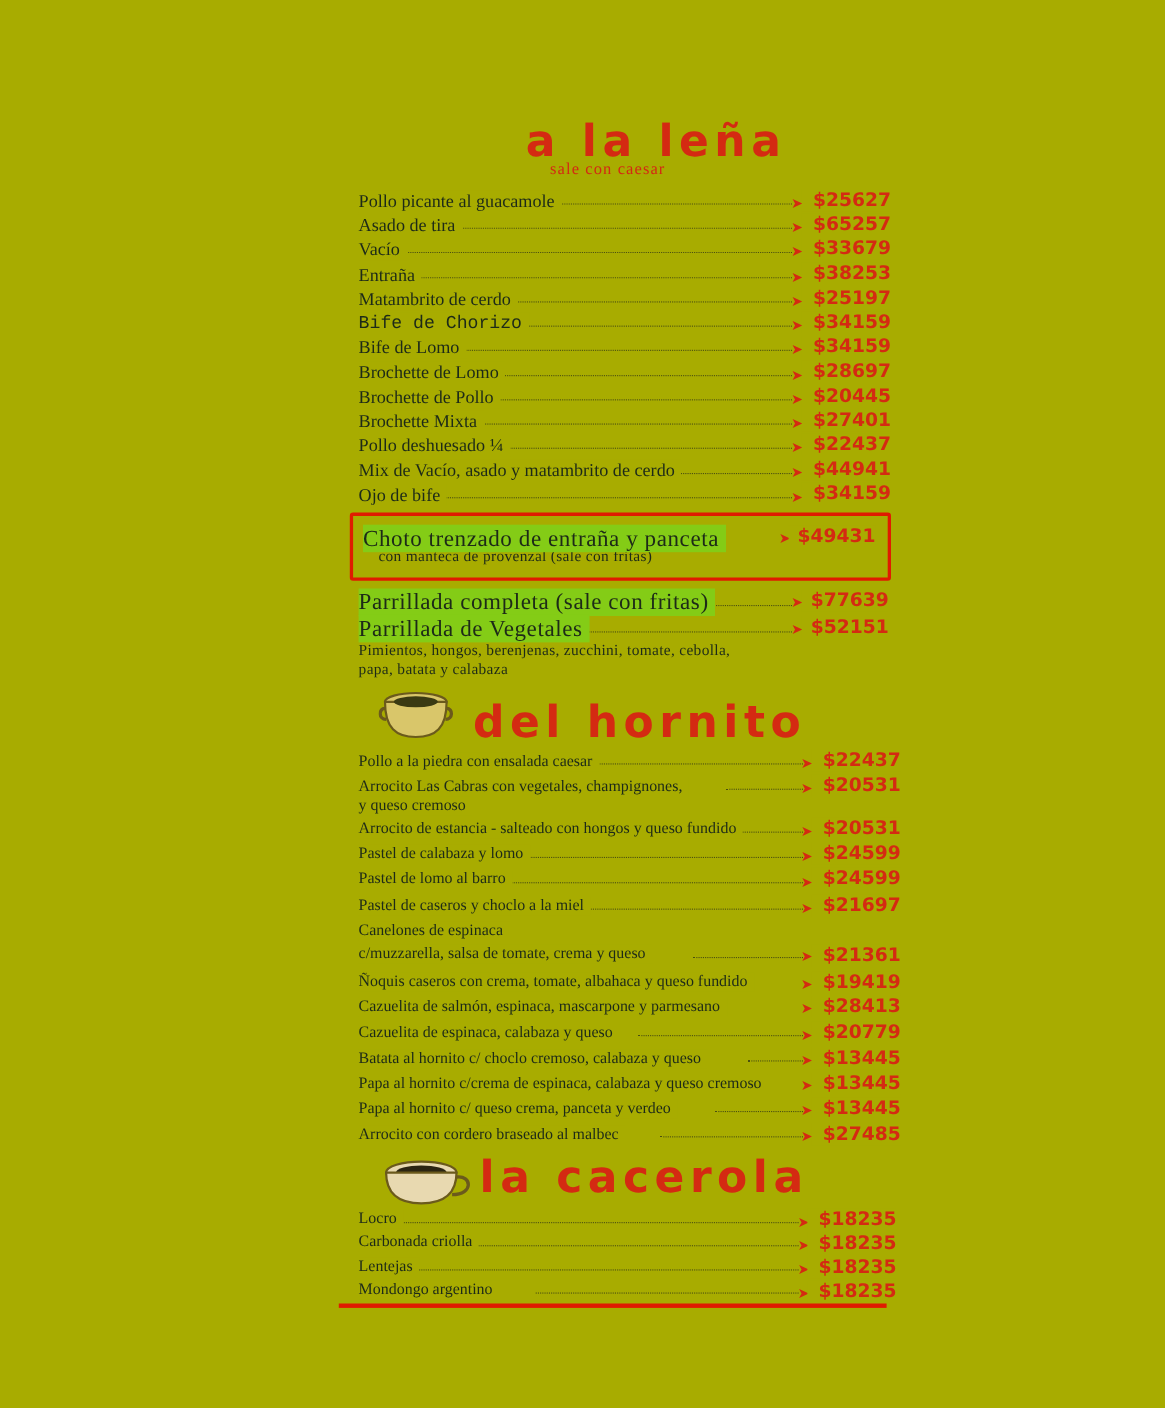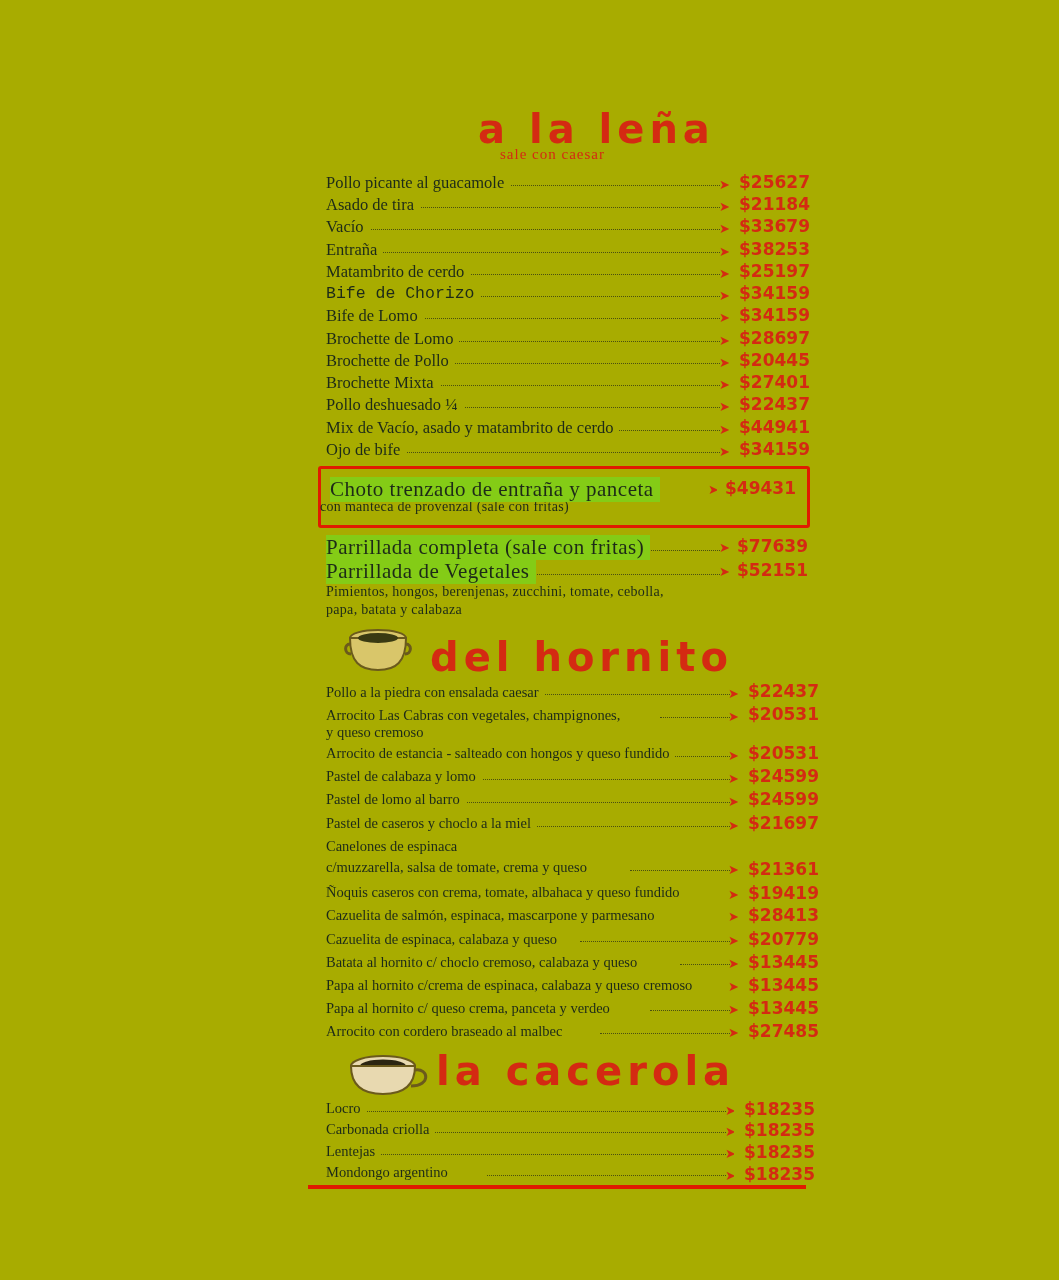--- a/index.html
+++ b/index.html
@@ -139,21 +139,21 @@
   <div>
 
     <div class="abs dish" style="left:326px; top:173px;">Pollo picante al guacamole</div>
     <div class="leader" style="left:330px; top:185px; width:390px;"></div>
     <div class="arrow" style="left:719px; top:178px;">➤</div>
     <div class="abs price" style="left:729px; top:172px;">$25627</div>
 
     <div class="abs dish" style="left:326px; top:195px;">Asado de tira</div>
     <div class="leader" style="left:330px; top:207px; width:390px;"></div>
     <div class="arrow" style="left:719px; top:200px;">➤</div>
-    <div class="abs price" style="left:729px; top:194px;">$21184</div>
+    <div class="abs price" style="left:729px; top:194px;">$65257</div>
 
     <div class="abs dish" style="left:326px; top:217px;">Vacío</div>
     <div class="leader" style="left:330px; top:229px; width:390px;"></div>
     <div class="arrow" style="left:719px; top:222px;">➤</div>
     <div class="abs price" style="left:729px; top:216px;">$33679</div>
 
     <div class="abs dish" style="left:326px; top:240px;">Entraña</div>
     <div class="leader" style="left:330px; top:252px; width:390px;"></div>
     <div class="arrow" style="left:719px; top:245px;">➤</div>
     <div class="abs price" style="left:729px; top:239px;">$38253</div>
@@ -199,21 +199,21 @@
     <div class="abs price" style="left:729px; top:417px;">$44941</div>
 
     <div class="abs dish" style="left:326px; top:440px;">Ojo de bife</div>
     <div class="leader" style="left:330px; top:452px; width:390px;"></div>
     <div class="arrow" style="left:719px; top:445px;">➤</div>
     <div class="abs price" style="left:729px; top:439px;">$34159</div>
   </div>
 
   <div class="highlight-box" style="left:318px; top:466px; width:486px; height:56px;"></div>
   <div class="abs big" style="left:330px; top:477px;">Choto trenzado de entraña y panceta</div>
-  <div class="abs desc" style="left:320px; top:499px;">con manteca de provenzal (sale con fritas)</div>
+  <div class="abs desc" style="left:344px; top:499px;">con manteca de provenzal (sale con fritas)</div>
   <div class="arrow" style="left:708px; top:483px;">➤</div>
   <div class="abs bigprice" style="left:717px; top:478px;">$49431</div>
 
   <div class="abs big" style="left:326px; top:535px;">Parrillada completa (sale con fritas)</div>
   <div class="leader" style="left:330px; top:550px; width:390px;"></div>
   <div class="arrow" style="left:719px; top:541px;">➤</div>
   <div class="abs bigprice" style="left:729px; top:536px;">$77639</div>
 
   <div class="abs big" style="left:326px; top:559px;">Parrillada de Vegetales</div>
   <div class="leader" style="left:330px; top:574px; width:390px;"></div>

